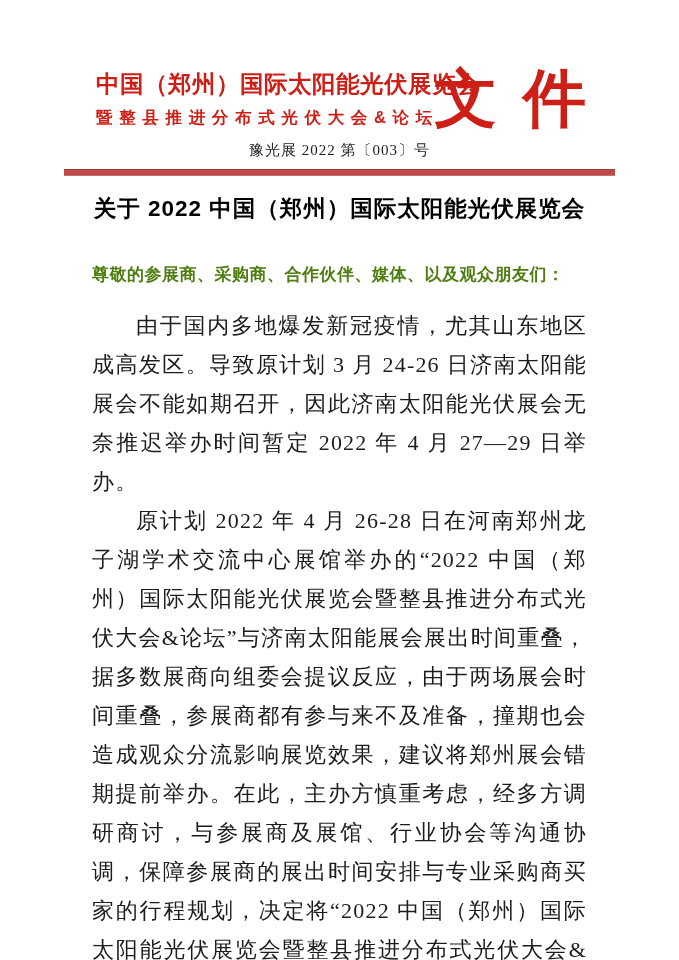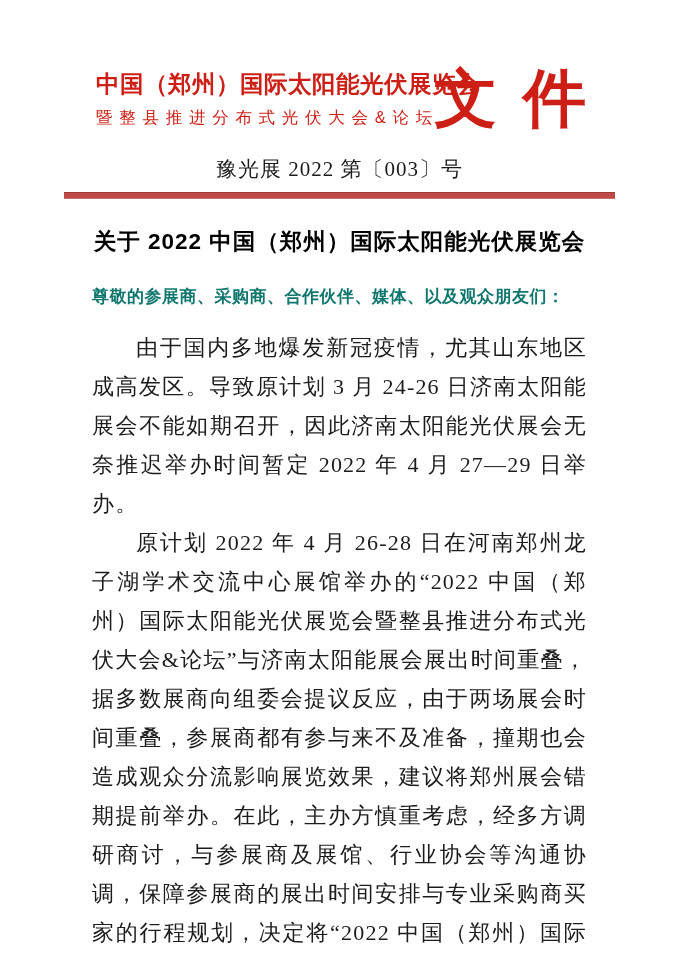--- a/index.html
+++ b/index.html
@@ -22,76 +22,75 @@
   .org-line1 {
     font-family: "Liberation Sans", "DejaVu Sans", sans-serif;
     font-weight: 700;
     font-size: 23.5px;
     color: #cd1f16;
     white-space: nowrap;
     letter-spacing: 0.5px;
   }
   .org-line2 {
     font-family: "Liberation Sans", "DejaVu Sans", sans-serif;
-    font-weight: 400;
+    font-weight: 700;
     font-size: 16.5px;
     color: #cd1f16;
     margin-top: 7px;
     text-align: justify;
     text-align-last: justify;
     text-justify: inter-character;
   }
   .doc-type {
     font-family: "Liberation Serif", "DejaVu Serif", serif;
     font-weight: 700;
     font-size: 63px;
     line-height: 1.32;
     color: #cd1f16;
     letter-spacing: 5px;
     white-space: nowrap;
     margin-left: 2px;
   }
 
   
   .doc-number {
-    margin-top: 14px;
     text-align: center;
-    font-size: 21px;
+    font-size: 15px;
     color: #1c1c1c;
     letter-spacing: 1px;
   }
 
   
   .red-rule {
     height: 7px;
     background: #bf4b48;
     border-top: 1px solid #a23a37;
     border-bottom: 1px solid #c9706d;
     margin: 9px -28px 0 -28px;
   }
 
   
   .notice-title {
-    margin-top: 24px;
+    margin-top: 14px;
     text-align: center;
     font-family: "Liberation Sans", "DejaVu Sans", sans-serif;
     font-weight: 700;
     font-size: 22.5px;
     line-height: 38px;
     color: #000000;
     letter-spacing: 1px;
   }
 
   
   .salutation {
-    margin-top: 24px;
+    margin-top: 35px;
     font-weight: 700;
     font-size: 17px;
     letter-spacing: 0.5px;
-    color: #0f766e;
+    color: #4d7c0f;
   }
   .body-para {
     font-size: 22px;
     line-height: 39px;
     letter-spacing: 1.2px;
     text-align: justify;
     text-indent: 2em;
     color: #1c1c1c;
   }
   .para-first { margin-top: 20px; }

